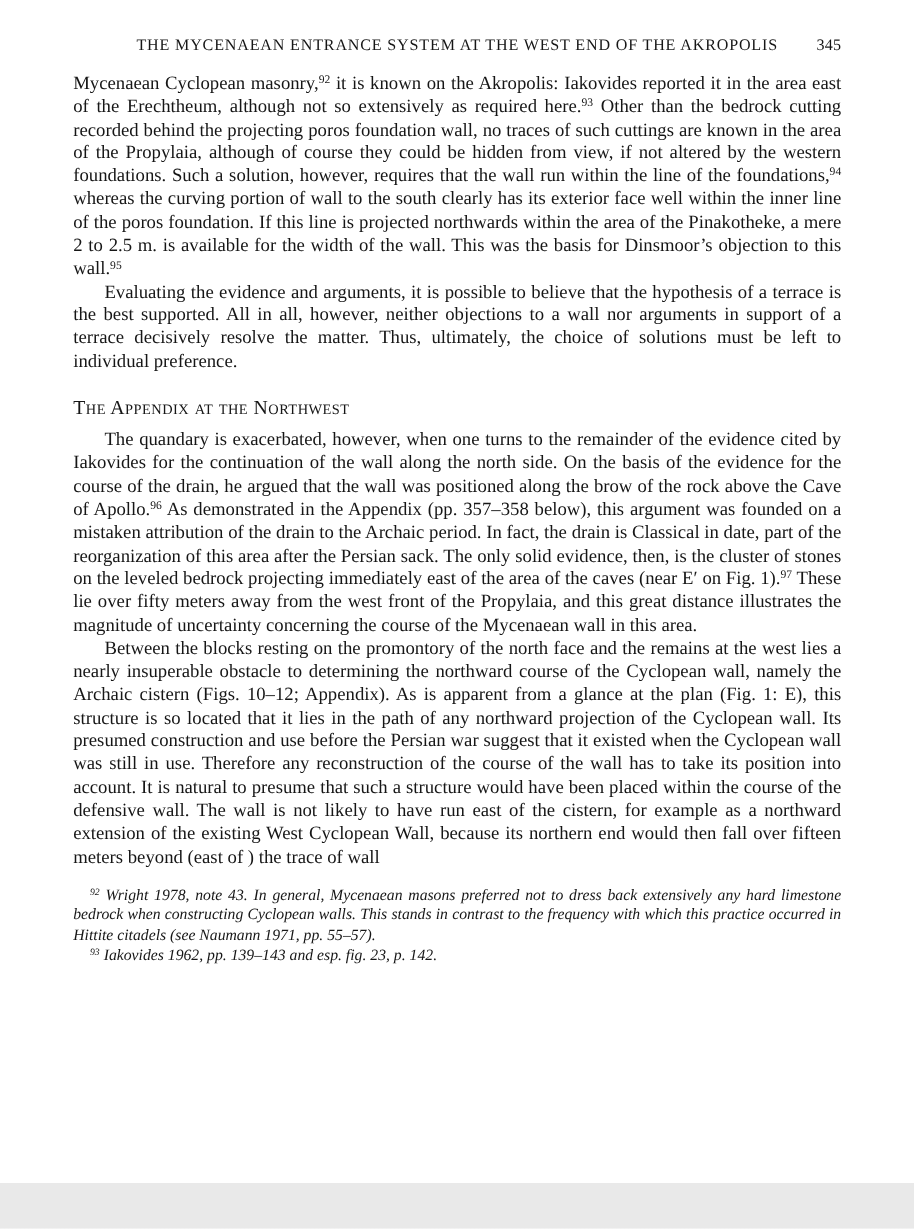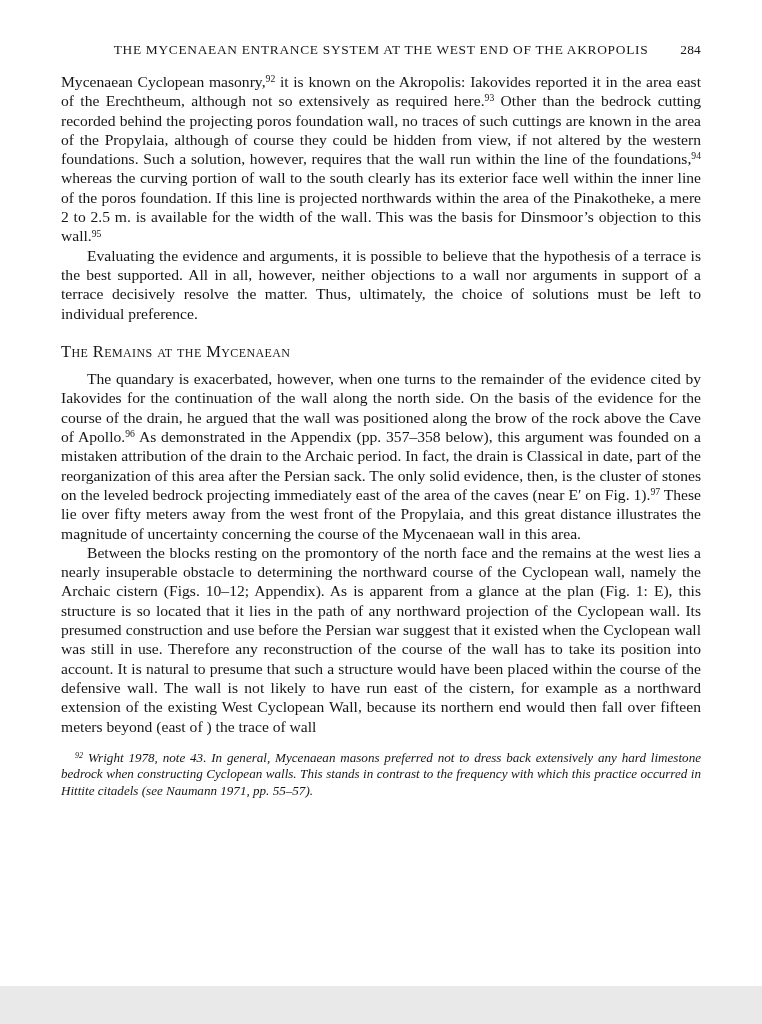--- a/index.html
+++ b/index.html
@@ -6,21 +6,21 @@
     margin: 0;
     padding: 0;
     background: #ffffff;
     font-family: "Liberation Serif", "DejaVu Serif", serif;
   }
   .page {
     position: relative;
     width: 762px;
     height: 1024px;
     box-sizing: border-box;
-    padding: 42px 61px 0 61px;
+    padding: 30px 61px 0 61px;
     background: linear-gradient(#ffffff 0 986px, #e9e9e9 986px 1024px);
     color: #161616;
     overflow: hidden;
   }
   .running-head {
     position: relative;
     text-align: center;
     font-size: 13.4px;
     letter-spacing: 0.7px;
     margin-bottom: 14px;
@@ -69,25 +69,26 @@
     margin: 0;
     text-indent: 14px;
   }
 </style>
 </head>
 <body>
 
 <div class="page">
   <div class="running-head">
     <span class="head-title">THE MYCENAEAN ENTRANCE SYSTEM AT THE WEST END OF THE AKROPOLIS</span>
-    <span class="page-number">284</span>
+    <span class="page-number">345</span>
   </div>
   <div class="body-text" id="body-content">
       <p class="para">Mycenaean Cyclopean masonry,<sup>92</sup> it is known on the Akropolis: Iakovides reported it in the area east of the Erechtheum, although not so extensively as required here.<sup>93</sup> Other than the bedrock cutting recorded behind the projecting poros foundation wall, no traces of such cuttings are known in the area of the Propylaia, although of course they could be hidden from view, if not altered by the western foundations. Such a solution, however, requires that the wall run within the line of the foundations,<sup>94</sup> whereas the curving portion of wall to the south clearly has its exterior face well within the inner line of the poros foundation. If this line is projected northwards within the area of the Pinakotheke, a mere 2 to 2.5 m. is available for the width of the wall. This was the basis for Dinsmoor’s objection to this wall.<sup>95</sup></p>
       <p class="para indent">Evaluating the evidence and arguments, it is possible to believe that the hypothesis of a terrace is the best supported. All in all, however, neither objections to a wall nor arguments in support of a terrace decisively resolve the matter. Thus, ultimately, the choice of solutions must be left to individual preference.</p>
-      <div class="section-heading">The Remains at the Mycenaean</div>
+      <div class="section-heading">The Appendix at the Northwest</div>
       <p class="para indent">The quandary is exacerbated, however, when one turns to the remainder of the evidence cited by Iakovides for the continuation of the wall along the north side. On the basis of the evidence for the course of the drain, he argued that the wall was positioned along the brow of the rock above the Cave of Apollo.<sup>96</sup> As demonstrated in the Appendix (pp. 357–358 below), this argument was founded on a mistaken attribution of the drain to the Archaic period. In fact, the drain is Classical in date, part of the reorganization of this area after the Persian sack. The only solid evidence, then, is the cluster of stones on the leveled bedrock projecting immediately east of the area of the caves (near E′ on Fig. 1).<sup>97</sup> These lie over fifty meters away from the west front of the Propylaia, and this great distance illustrates the magnitude of uncertainty concerning the course of the Mycenaean wall in this area.</p>
       <p class="para indent">Between the blocks resting on the promontory of the north face and the remains at the west lies a nearly insuperable obstacle to determining the northward course of the Cyclopean wall, namely the Archaic cistern (Figs. 10–12; Appendix). As is apparent from a glance at the plan (Fig. 1: E), this structure is so located that it lies in the path of any northward projection of the Cyclopean wall. Its presumed construction and use before the Persian war suggest that it existed when the Cyclopean wall was still in use. Therefore any reconstruction of the course of the wall has to take its position into account. It is natural to presume that such a structure would have been placed within the course of the defensive wall. The wall is not likely to have run east of the cistern, for example as a northward extension of the existing West Cyclopean Wall, because its northern end would then fall over fifteen meters beyond (east of ) the trace of wall</p>
     </div>
   <div class="footnotes" id="footnotes">
       <p class="footnote"><sup>92</sup> Wright 1978, note 43. In general, Mycenaean masons preferred not to dress back extensively any hard limestone bedrock when constructing Cyclopean walls. This stands in contrast to the frequency with which this practice occurred in Hittite citadels (see Naumann 1971, pp. 55–57).</p>
+      <p class="footnote"><sup>93</sup> Iakovides 1962, pp. 139–143 and esp. fig. 23, p. 142.</p>
     </div>
 </div>
 
 </body></html>

